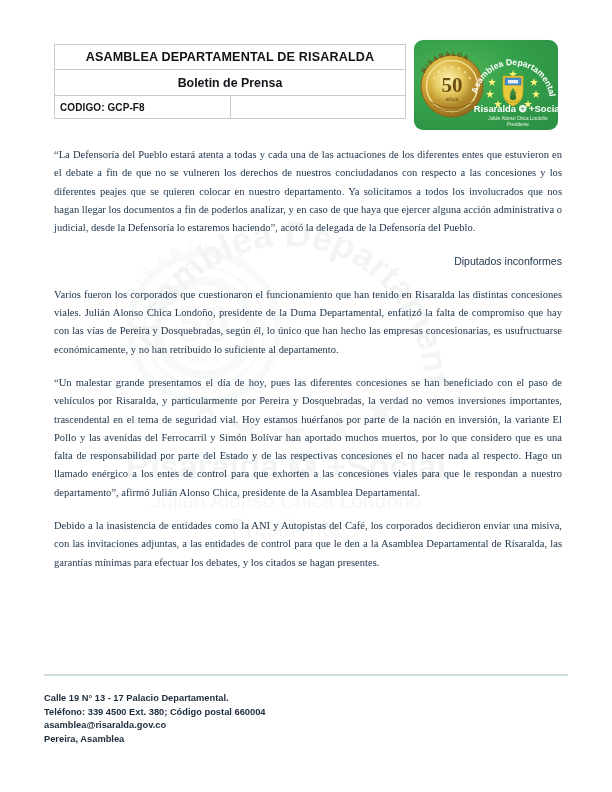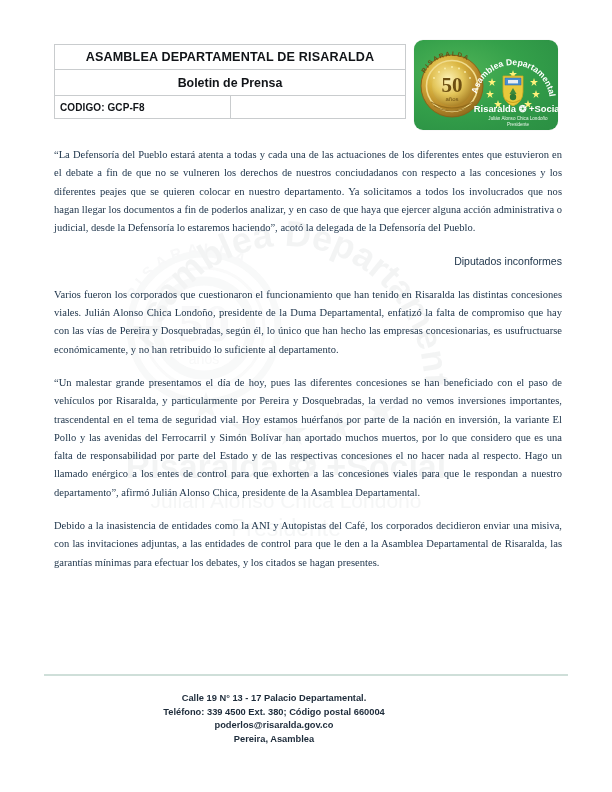--- a/index.html
+++ b/index.html
@@ -141,21 +141,20 @@
     top: 692px;
     width: 460px;
     z-index: 2;
   }
   .footer div {
     font-size: 9.3px;
     line-height: 13.6px;
     font-weight: bold;
     color: #1d2b3a;
     white-space: nowrap;
-    text-align: center;
   }
 </style>
 </head>
 <body>
 
 <div class="page">
 
   <div class="watermark">
     <svg viewBox="0 0 380 380" xmlns="http://www.w3.org/2000/svg" aria-hidden="true">
       <defs>
@@ -290,17 +289,17 @@
     <p class="subhead">Diputados inconformes</p>
     <p class="para">Varios fueron los corporados que cuestionaron el funcionamiento que han tenido en Risaralda las distintas concesiones viales. Julián Alonso Chica Londoño, presidente de la Duma Departamental, enfatizó la falta de compromiso que hay con las vías de Pereira y Dosquebradas, según él, lo único que han hecho las empresas concesionarias, es usufructuarse económicamente, y no han retribuido lo suficiente al departamento.</p>
     <p class="para">“Un malestar grande presentamos el día de hoy, pues las diferentes concesiones se han beneficiado con el paso de vehículos por Risaralda, y particularmente por Pereira y Dosquebradas, la verdad no vemos inversiones importantes, trascendental en el tema de seguridad vial. Hoy estamos huérfanos por parte de la nación en inversión, la variante El Pollo y las avenidas del Ferrocarril y Simón Bolívar han aportado muchos muertos, por lo que considero que es una falta de responsabilidad por parte del Estado y de las respectivas concesiones el no hacer nada al respecto. Hago un llamado enérgico a los entes de control para que exhorten a las concesiones viales para que le respondan a nuestro departamento”, afirmó Julián Alonso Chica, presidente de la Asamblea Departamental.</p>
     <p class="para">Debido a la inasistencia de entidades como la ANI y Autopistas del Café, los corporados decidieron enviar una misiva, con las invitaciones adjuntas, a las entidades de control para que le den a la Asamblea Departamental de Risaralda, las garantías mínimas para efectuar los debates, y los citados se hagan presentes.</p>
   </div>
 
   <div class="footer-rule"></div>
   <div class="footer">
     <div>Calle 19 N° 13 - 17 Palacio Departamental.</div>
     <div>Teléfono: 339 4500 Ext. 380; Código postal 660004</div>
-    <div>poderlos@risaralda.gov.co</div>
+    <div>asamblea@risaralda.gov.co</div>
     <div>Pereira, Asamblea</div>
   </div>
 
 </div>
 
 </body></html>

